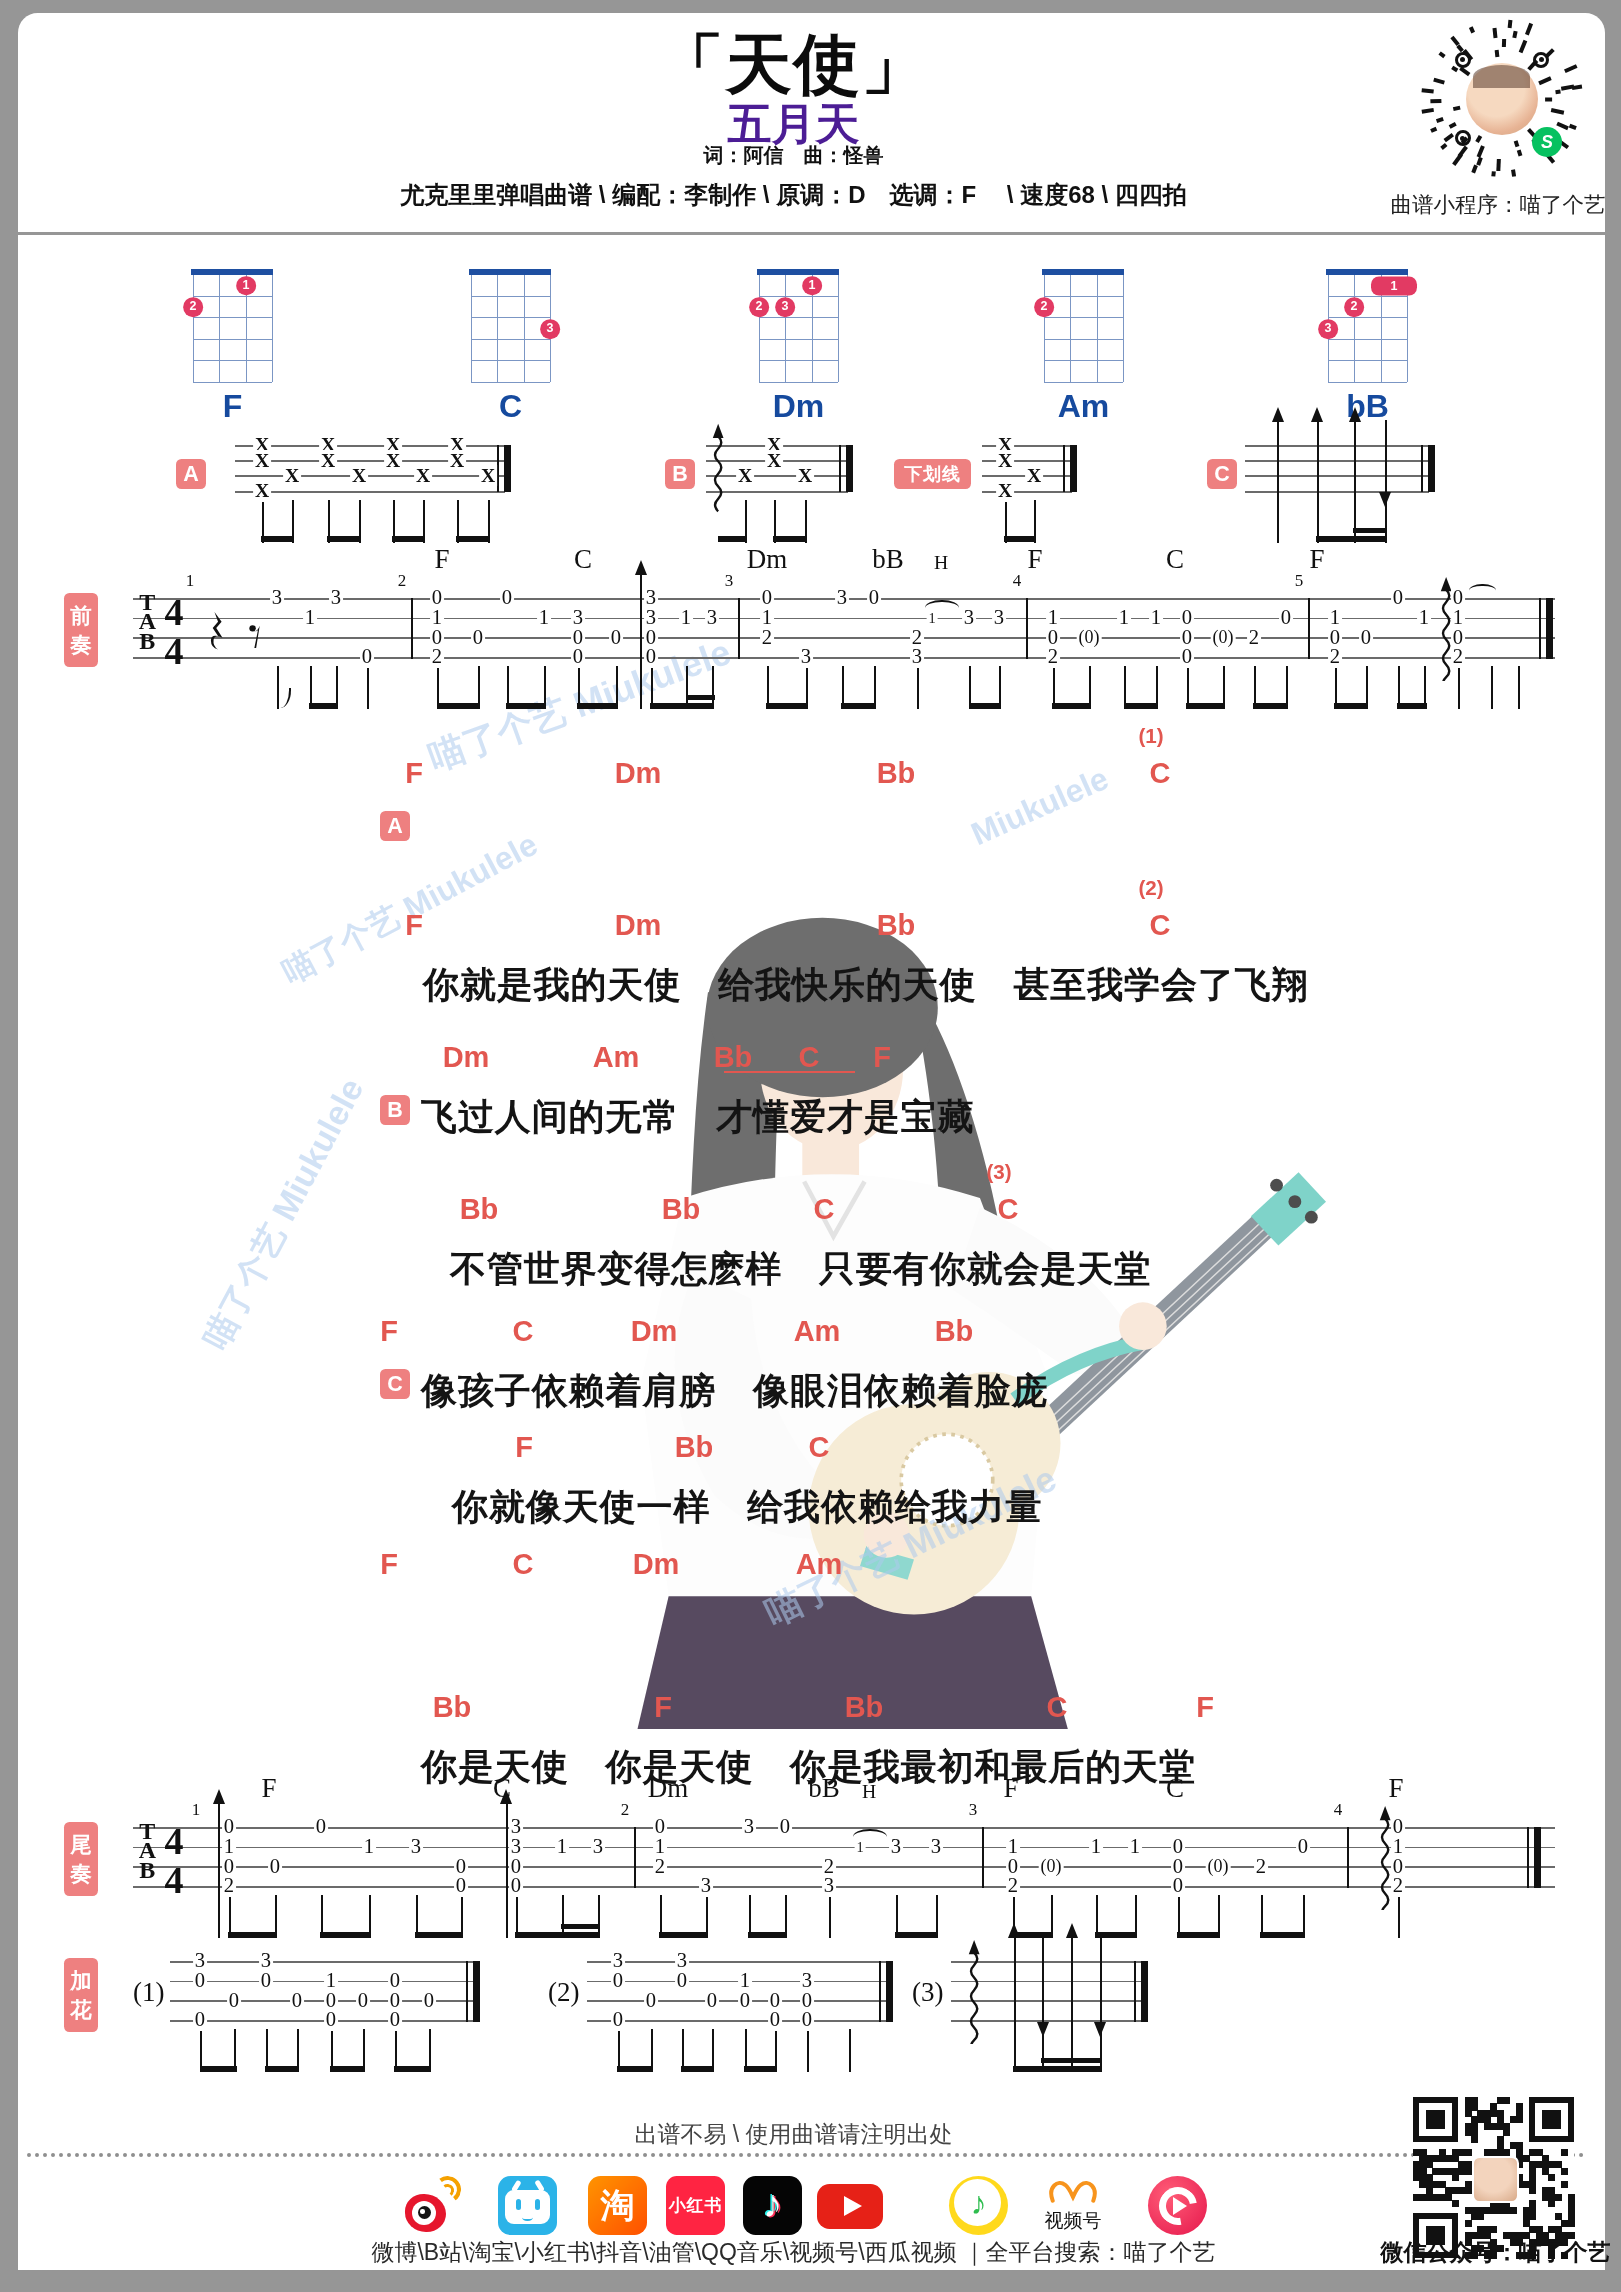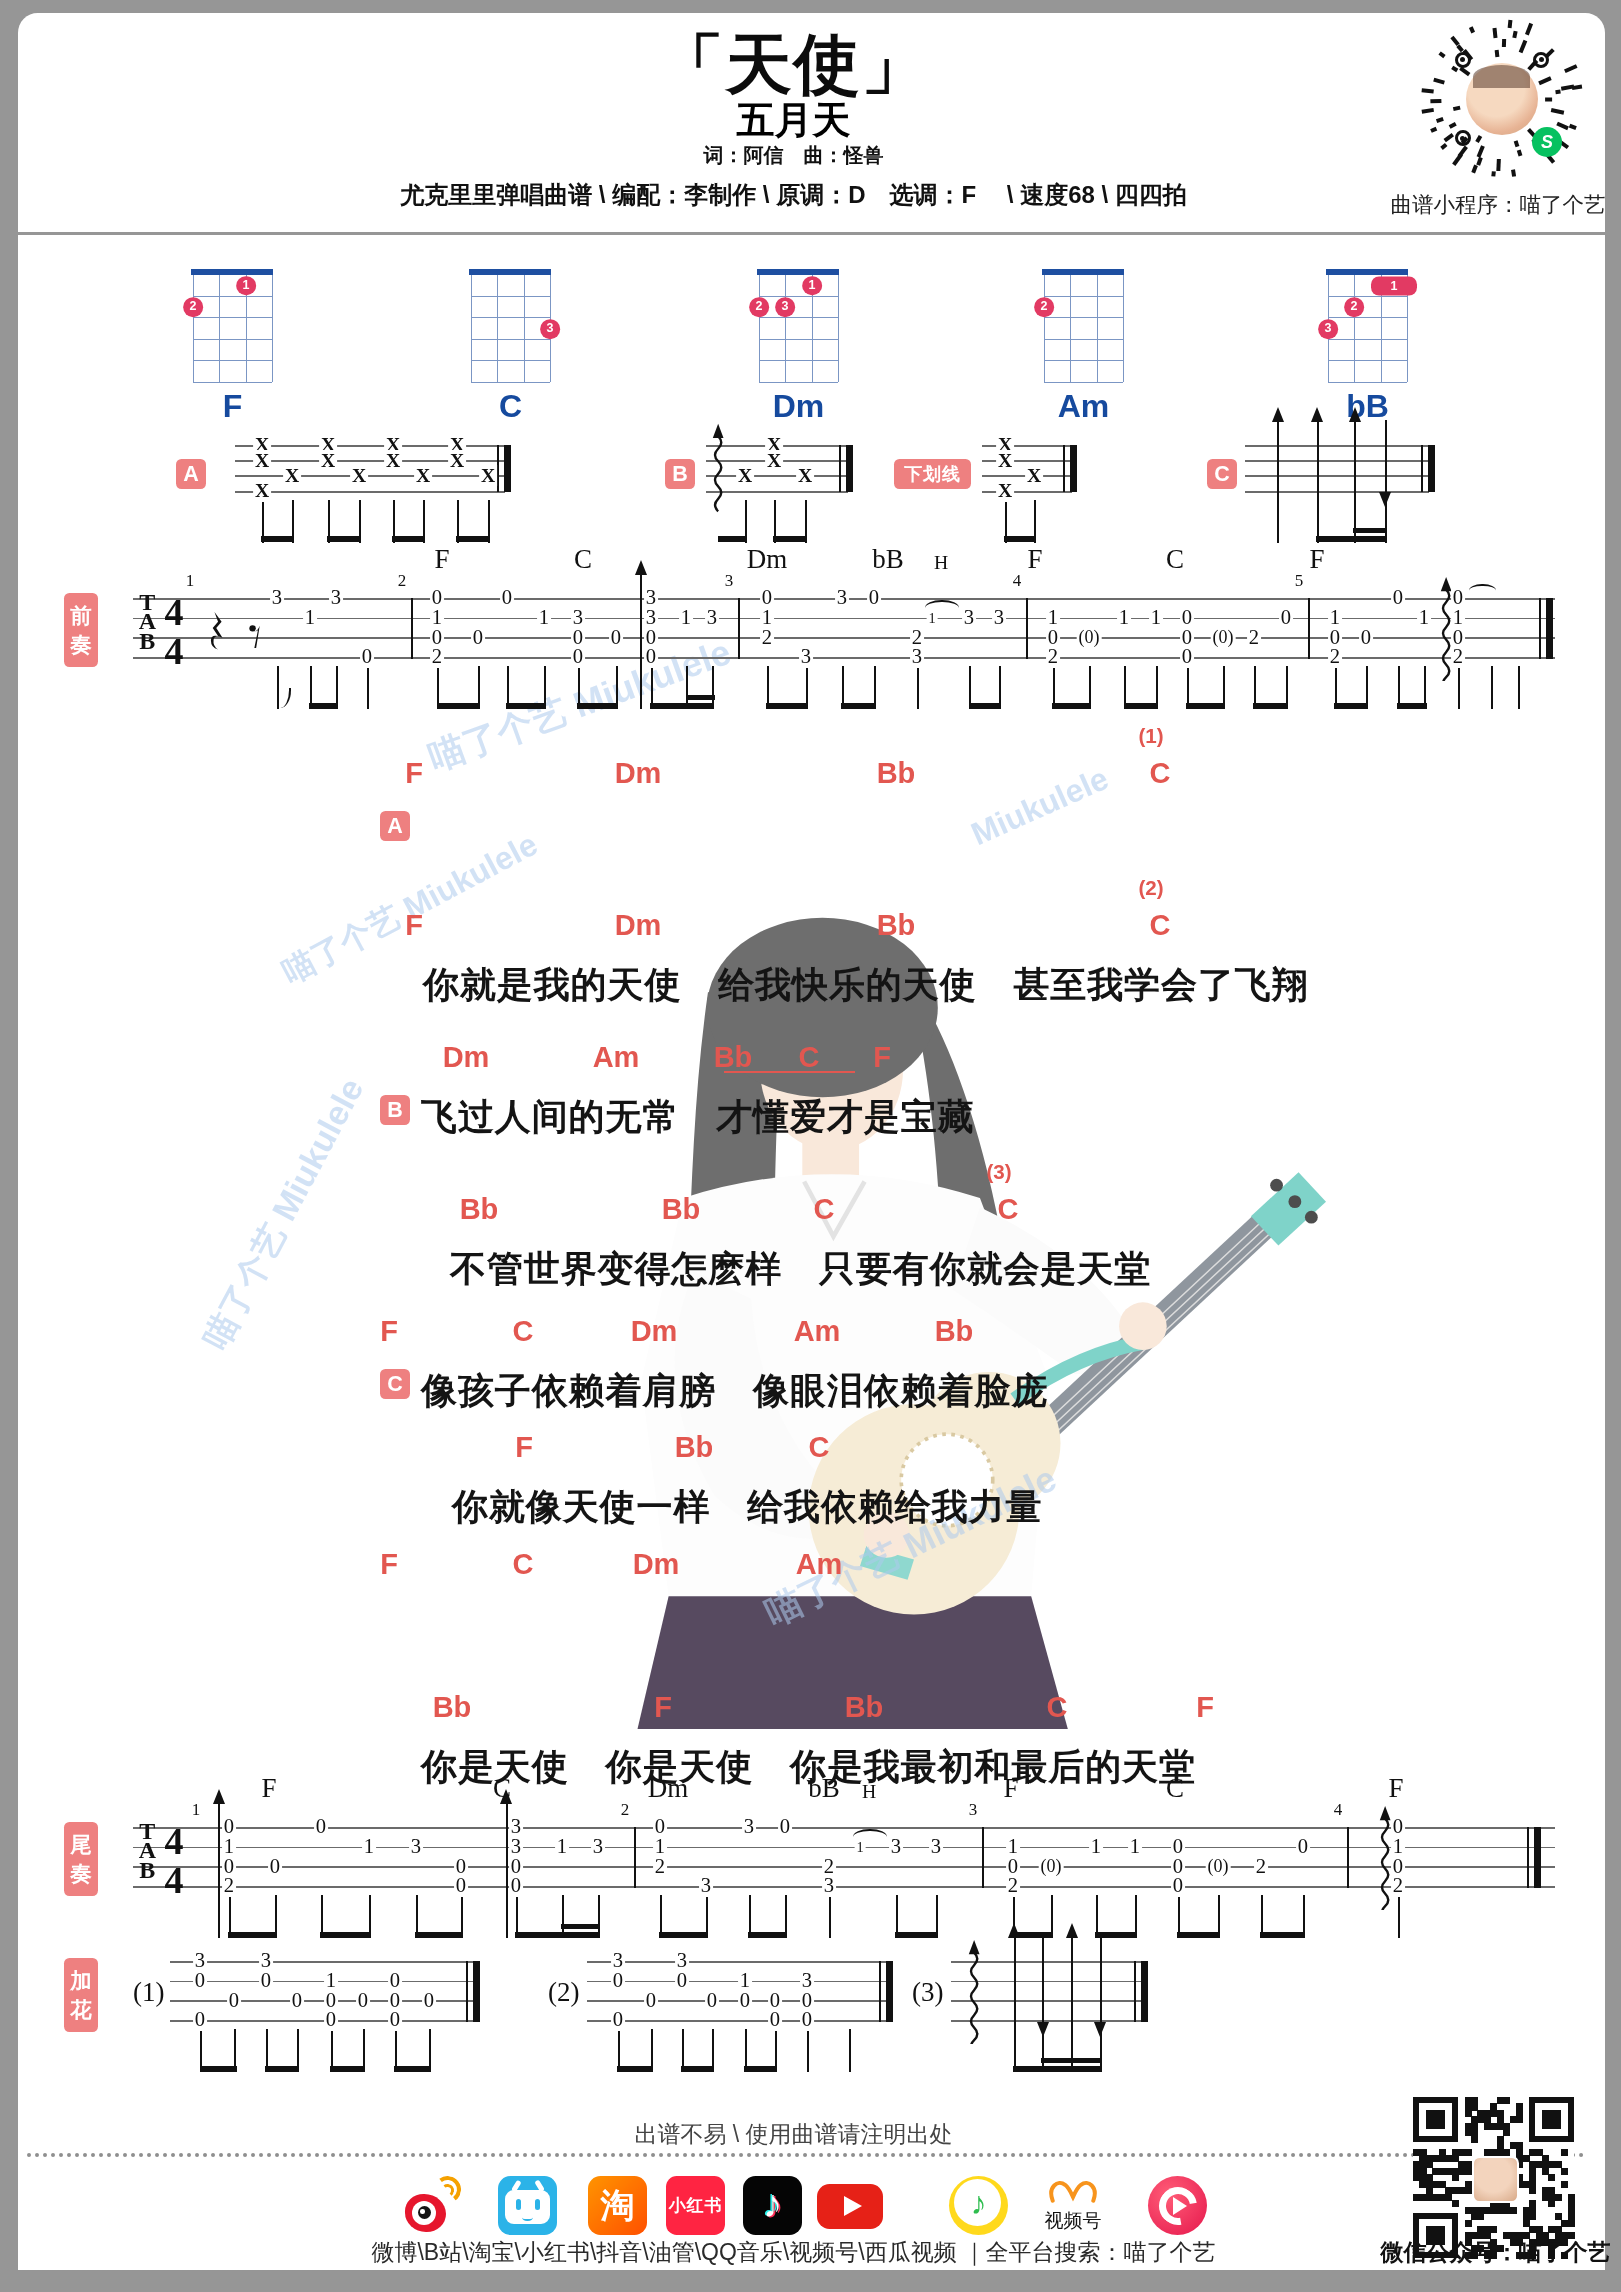--- a/index.html
+++ b/index.html
@@ -4,21 +4,21 @@
 <style>
   html,body{margin:0;padding:0;background:#555;}
   .page{position:relative;width:1621px;height:2293px;background:#969696;font-family:"Liberation Sans",sans-serif;overflow:hidden;}
   .card{position:absolute;background:#ffffff;}
   #headerCard{left:18px;top:12.5px;width:1587px;height:219px;border-radius:19.7px 19.7px 0 0;z-index:2;}
   #mainCard{left:18px;top:235px;width:1587px;height:2035px;z-index:1;}
   .abs{position:absolute;}
   .ctext{text-align:center;}
   
   .title{left:0;top:19.7px;width:1587px;font-size:66px;font-weight:900;color:#0c0c0c;letter-spacing:1.8px;}
-  .artist{left:0;top:95px;width:1587px;font-size:38px;font-weight:700;color:#000000;font-family:Liberation Serif, serif;}
+  .artist{left:0;top:95px;width:1587px;font-size:44px;font-weight:700;color:#4c1d95;font-family:Liberation Serif, serif;}
   .credits{left:0;top:142px;width:1587px;font-size:20px;font-weight:600;color:#111;}
   .meta{left:0;top:179px;width:1587px;font-size:24px;font-weight:600;color:#111;}
   .qrcap{left:1386px;top:190px;width:224px;font-size:21.5px;color:#222;text-align:center;}
   
   .badge{position:absolute;background:#ee8080;color:#fff;border-radius:5.4px;font-weight:700;text-align:center;z-index:4;}
   .badge.sq{width:30px;height:30px;line-height:30px;font-size:21.5px;}
   .badge.wide{width:77px;height:30px;line-height:30px;font-size:18px;letter-spacing:0.9px;}
   .badge.vert{width:34px;padding:9px 0 7.2px 0;font-size:21.5px;line-height:29px;}
   
   .staff{position:absolute;z-index:3;}

